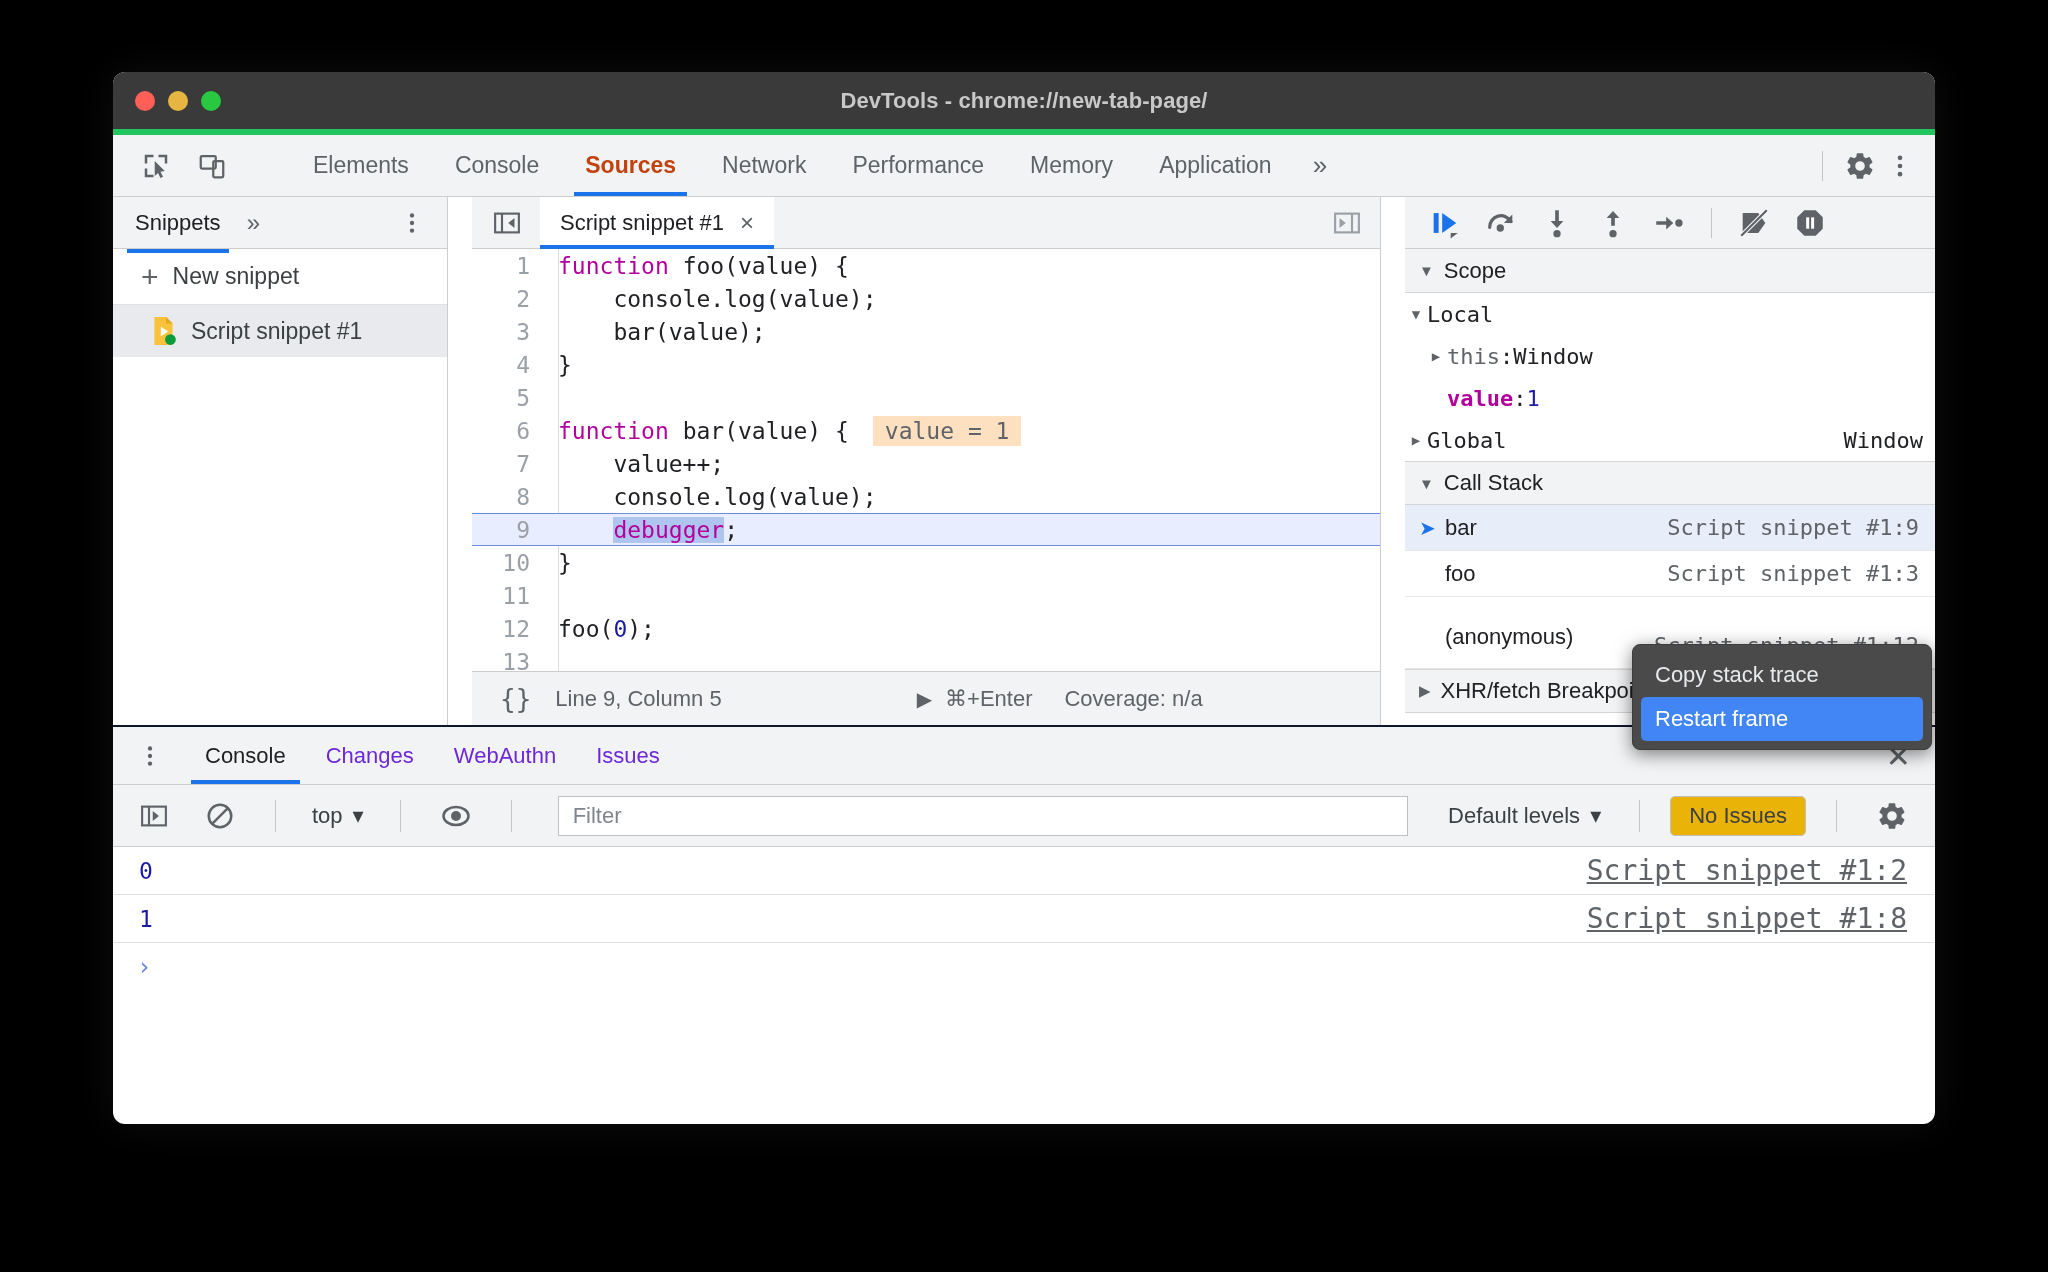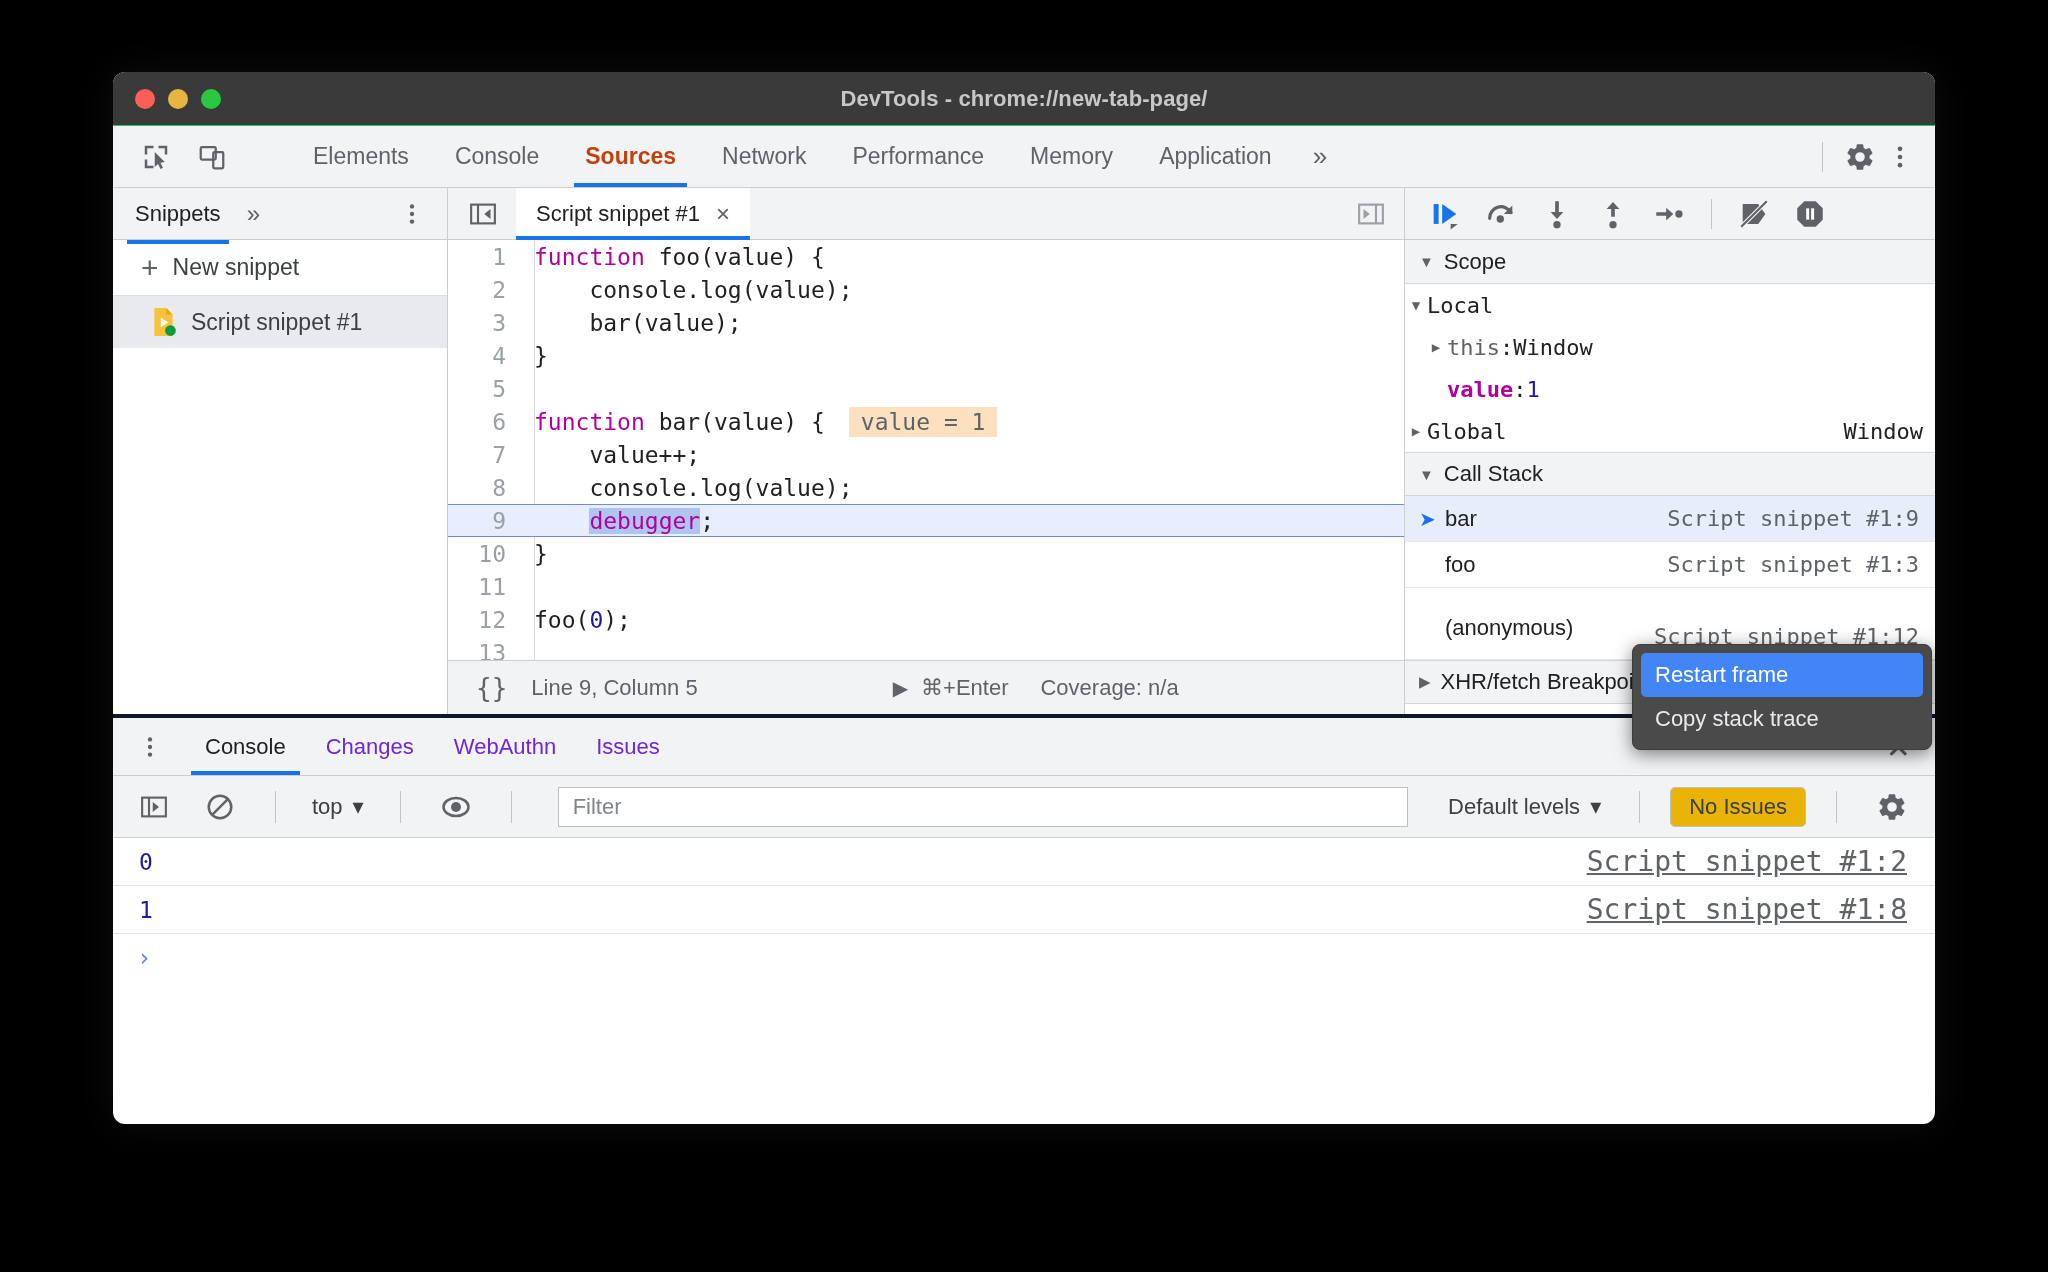--- a/index.html
+++ b/index.html
@@ -18,24 +18,24 @@
     width: 1822px; height: 1052px;
     background: #ffffff;
     border-radius: 12px;
     overflow: hidden;
     box-shadow: 0 0 40px rgba(255,255,255,0.06);
   }
 
   
   .titlebar {
     position: relative;
-    height: 54px;
+    height: 63px;
     background: #3a3a3a;
     display: flex; align-items: center;
-    border-bottom: 1px solid #22c55e;
+    border-bottom: 6px solid #22c55e;
   }
   .traffic { display: flex; gap: 13px; margin-left: 22px; }
   .dot { width: 20px; height: 20px; border-radius: 50%; }
   .dot.red { background: #ff5f57; }
   .dot.yellow { background: #e6b640; }
   .dot.green { background: #28c840; }
   .title-text {
     position: absolute; left: 0; right: 0; text-align: center;
     color: #c8c8c8; font-size: 22px; font-weight: bold;
     letter-spacing: 0.1px;
@@ -61,21 +61,22 @@
     content: ''; position: absolute; left: 12px; right: 12px; bottom: 0;
     height: 4px; background: #1a73e8;
   }
   .tab.more { font-size: 26px; padding: 0 18px; color: #5f6368; }
   .tb-right { display: flex; align-items: center; gap: 6px; padding-right: 18px; }
   .tb-right .tb-sep { height: 30px; margin: 0 14px; }
 
   
   .main {
     display: flex; height: 530px;
-    border-bottom: 4px solid #0f172a;
+    border-bottom: 2px solid #0f172a;
+    gap: 24px;
   }
 
   
   .nav-pane { width: 335px; background: #fff; border-right: 1px solid #cdcdcd; display: flex; flex-direction: column; }
   .nav-header {
     height: 52px; background: #f1f3f4; display: flex; align-items: center;
     border-bottom: 1px solid #cdcdcd; position: relative; padding-left: 22px;
   }
   .nav-title { font-size: 22px; color: #202124; position: relative; padding-bottom: 0; }
   .nav-title::after {
@@ -596,18 +597,18 @@
         <span>1</span>
         <span class="log-src">Script snippet #1:8</span>
       </div>
       <div class="prompt-row">
         <span class="prompt-ico">›</span>
       </div>
     </div>
   </div>
 
   <div class="ctx-menu">
+    <div class="ctx-item">Copy stack trace</div>
     <div class="ctx-item active">Restart frame</div>
-    <div class="ctx-item">Copy stack trace</div>
   </div>
 
 </div>
 </div>
 
 </body></html>

